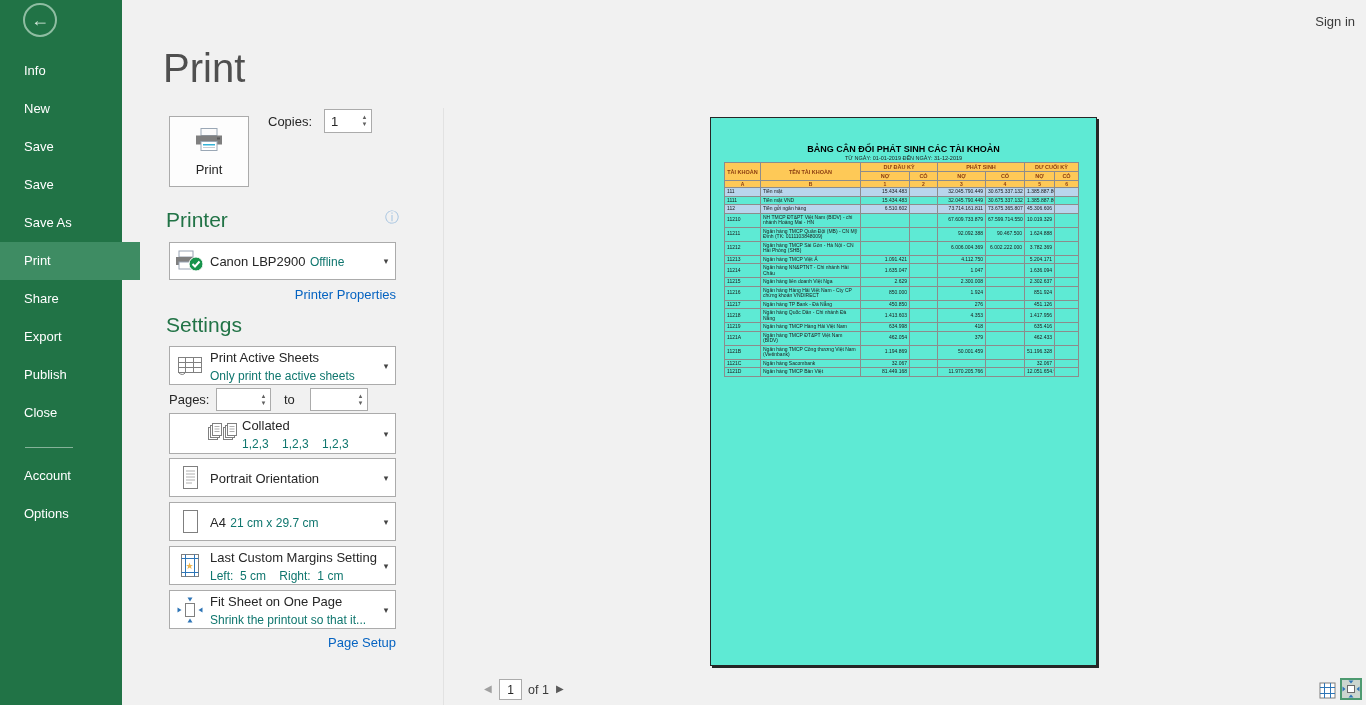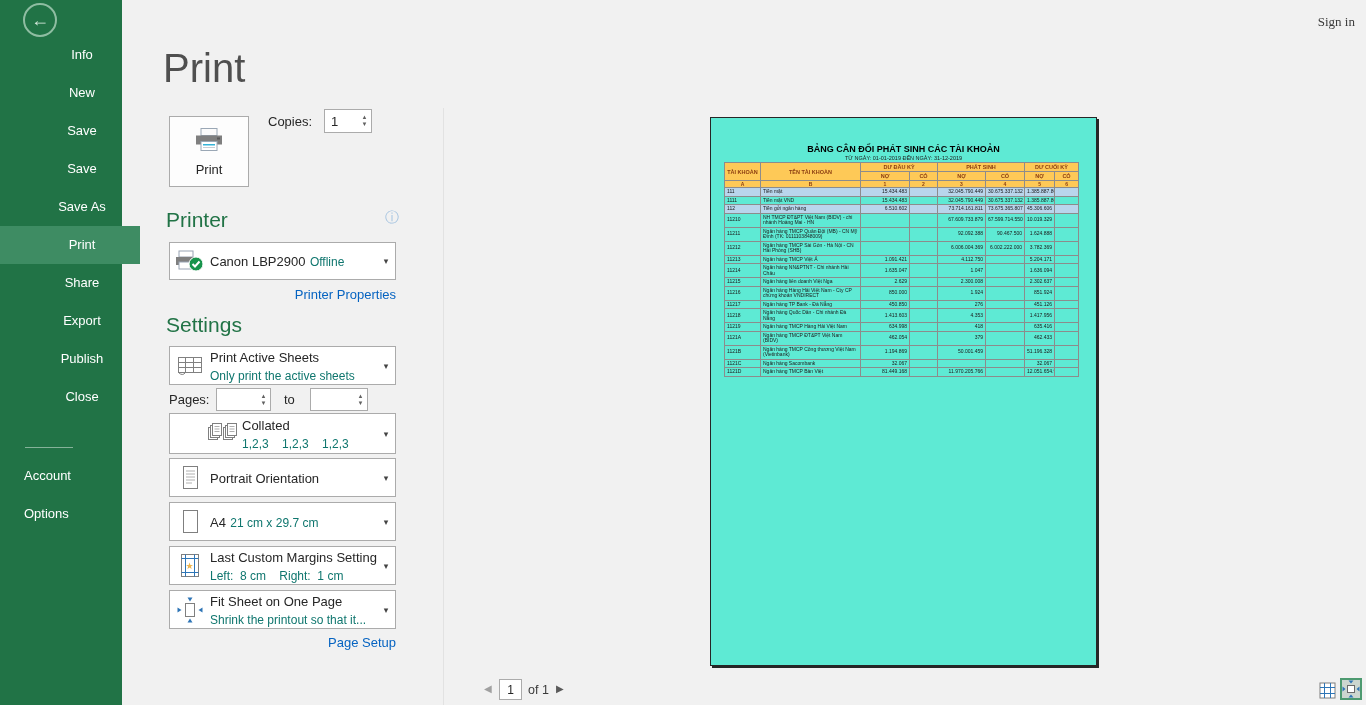--- a/index.html
+++ b/index.html
@@ -9,27 +9,27 @@
     background:#f1f1f1;
     position:relative;
     overflow:hidden;
     color:#262626;
   }
   
   .sidebar { position:absolute; left:0; top:0; width:122px; height:705px; background:#217346; }
   .back-btn { position:absolute; left:23px; top:3px; width:34px; height:34px;
     border:2px solid #8fbda2; border-radius:50%; color:#d6e8dc; font-size:18px;
     display:flex; align-items:center; justify-content:center; cursor:pointer; }
-  .sb-nav { position:absolute; left:0; top:36px; width:140px;text-align:center; }
+  .sb-nav { position:absolute; left:0; top:52px; width:140px; }
   .sb-item { height:38px; line-height:38px; padding-left:24px; color:#fff; font-size:13px; cursor:pointer; }
   .sb-item.selected { background:#3e8c63; }
   .sb-divider { margin:13px 0 9px 25px; width:48px; height:1px; background:rgba(255,255,255,.45); }
   .sb-nav-bottom { position:absolute; left:0; top:434px; width:122px; }
   
-  .sign-in { position:absolute; right:11px; top:14px; font-size:13px; color:#3b3b3b; cursor:pointer;font-family:Liberation Serif, serif; }
+  .sign-in { position:absolute; right:11px; top:14px; font-size:13px; color:#3b3b3b; cursor:pointer; }
   .v-divider { position:absolute; left:443px; top:108px; width:1px; height:597px; background:#e2e2e2; }
   
   .page-title { position:absolute; left:163px; top:46px; font-size:40px; font-weight:300; color:#4f4f4f; }
   .print-btn { position:absolute; left:169px; top:116px; width:80px; height:71px; background:#fdfdfd;
     border:1px solid #ababab; display:flex; flex-direction:column; align-items:center; justify-content:center;
     gap:5px; font-size:13px; color:#262626; cursor:pointer; font-family:inherit; }
   .copies-label { position:absolute; left:268px; top:114px; font-size:13px; }
   .spin-wrap { position:absolute; background:#fff; border:1px solid #ababab; display:flex; align-items:stretch; }
   .spin-wrap input { flex:1; min-width:0; border:none; outline:none; font-size:13px; padding:2px 2px 2px 6px;
     font-family:inherit; color:#262626; background:transparent; }
@@ -267,21 +267,21 @@
         <line x1="7.5" y1="1.5" x2="7.5" y2="23.5"></line>
           <line x1="16.5" y1="1.5" x2="16.5" y2="23.5"></line>
         <line x1="3.5" y1="5.5" x2="20.5" y2="5.5"></line>
           <line x1="3.5" y1="19.5" x2="20.5" y2="19.5"></line>
       </g>
       <text x="7.5" y="16" font-size="9" fill="#edb54d">★</text>
     </svg>
   </span>
   <span class="dd-text">
     <span class="dd-main">Last Custom Margins Setting</span>
-    <span class="dd-sub">Left:  8 cm    Right:  1 cm</span>
+    <span class="dd-sub">Left:  5 cm    Right:  1 cm</span>
   </span>
   <span class="dd-caret">▾</span>
 </div>
 
 <div class="dd dd-scaling">
   <span class="dd-icon">
     <svg width="26" height="26" viewBox="0 0 26 26">
       <rect x="8.5" y="6.5" width="9" height="13" fill="#fff" stroke="#7f7f7f"></rect>
       <g fill="#2e75b6">
         <polygon points="10.5,0.5 15.5,0.5 13,4.5"></polygon>

